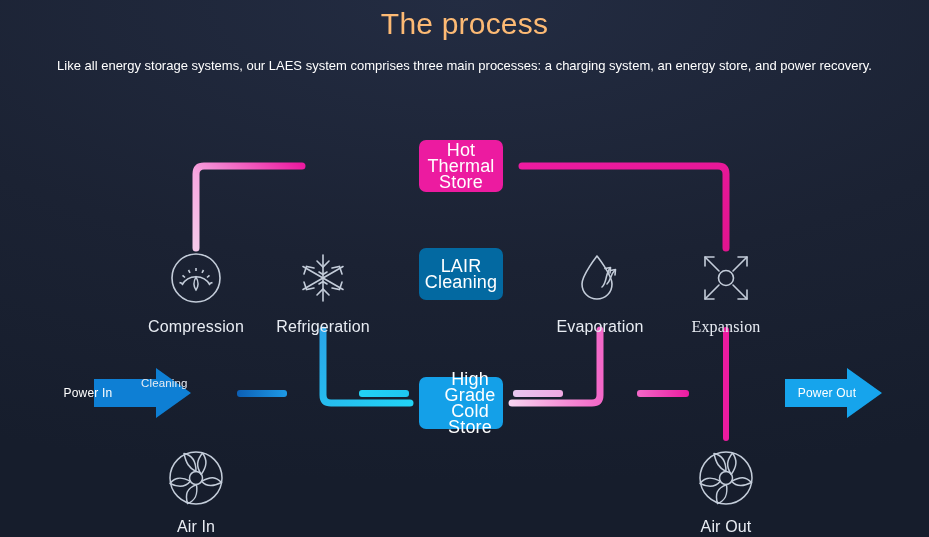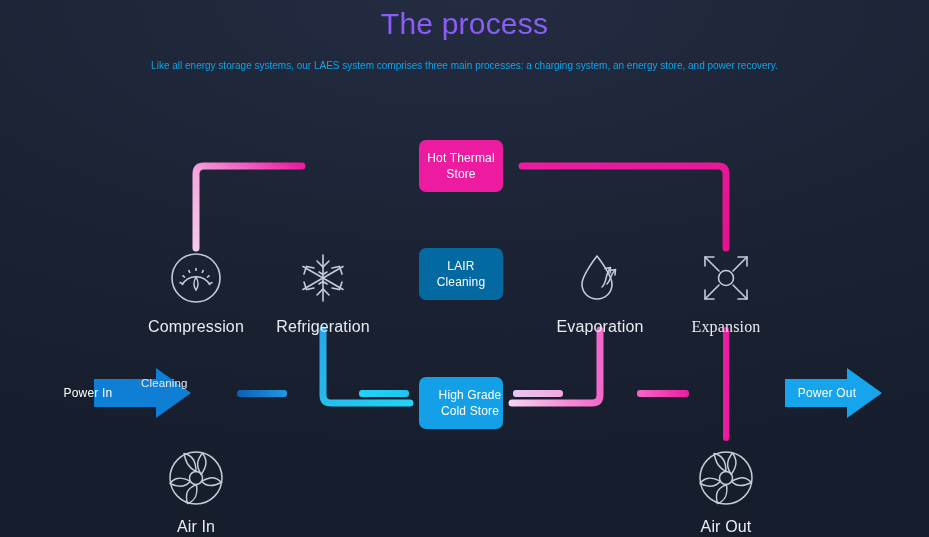--- a/index.html
+++ b/index.html
@@ -10,45 +10,45 @@
     background-image:
       radial-gradient(ellipse 120% 90% at 50% 0%, #232c42 0%, #1b2233 55%, #161d2c 100%);
     color:#ffffff;
     overflow:hidden;
     position:relative;
   }
 
   
   .header { padding-top:2px; text-align:center; }
   .title {
-    font-size:30px; font-weight:400; color:#8b5cf6;
+    font-size:30px; font-weight:400; color:#fdba74;
     letter-spacing:0.2px; line-height:44px;
   }
   .subtitle {
-    font-size:10px; color:#0ea5e9; font-weight:400;
+    font-size:13px; color:#ffffff; font-weight:400;
     line-height:27px; width:910px; margin:6px auto 0;
   }
 
   
   .stage { position:absolute; left:0; top:118px; width:929px; height:419px; }
   .abs { position:absolute; }
 
   
   .power-arrow { position:absolute; height:52px; display:block; }
   .power-arrow .lbl {
     position:absolute; left:0; top:0; width:100%; height:100%;
     display:flex; align-items:center; justify-content:center;
     font-size:12px; color:#ffffff; padding-right:14px; letter-spacing:.2px;
   }
 
   
   .store {
     position:absolute; border-radius:7px;
     display:flex; align-items:center; justify-content:center;
-    text-align:center; font-size:12px; line-height:16px;
+    text-align:center; font-size:18px; line-height:16px;
     color:#ffffff; font-weight:400; letter-spacing:.15px;
   }
   .store-hot  { background:#ec1ba0; }
   .store-lair { background:#0369a1; }
   .store-cold { background:#14a0e8; }
 
   
   .node { position:absolute; width:110px; text-align:center; }
   .node .ic { height:62px; display:flex; align-items:center; justify-content:center; }
   .node .cap {

